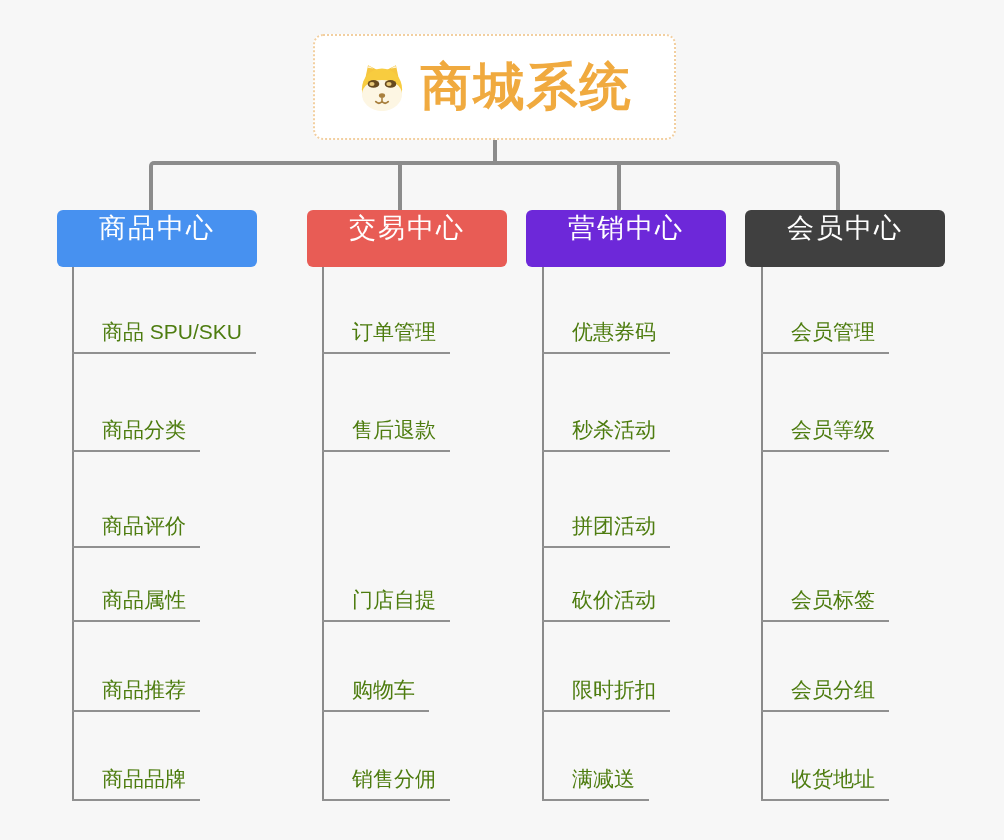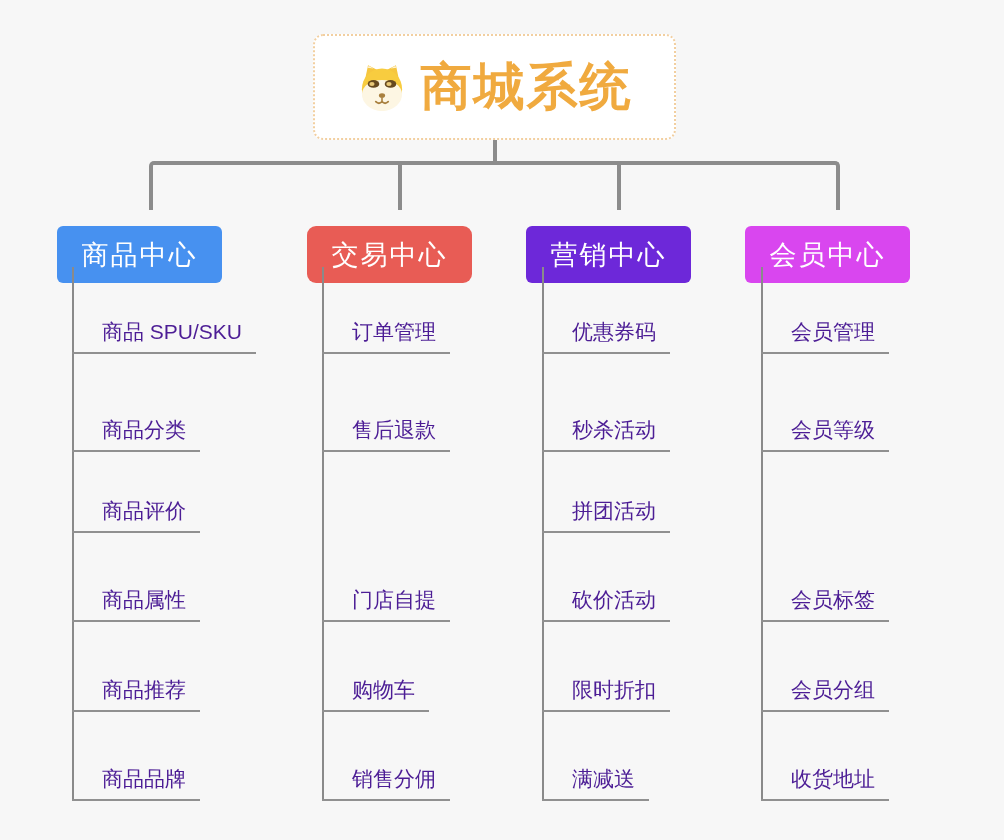--- a/index.html
+++ b/index.html
@@ -46,32 +46,32 @@
     border-radius: 5px 5px 0 0;
     background: transparent;
   }
   .drop { top: 161px; width: 4px; height: 49px; }
   .drop-2 { left: 398px; }
   .drop-3 { left: 617px; }
 
   
   .branch-box {
     position: absolute;
-    top: 226px;
-    width: 165px; height: 57px;
+    top: 210px;
+    width: 200px; height: 57px;
     border-radius: 6px;
-    display: flex; align-items: center; justify-content: center;
+    display: flex; justify-content: center;
     color: #FFFFFF;
     font-size: 27px;
     letter-spacing: 2px;
     cursor: pointer;
     white-space: nowrap;
   }
   .branch-1 { left: 57px;  }
-  .branch-2 { left: 307px; border-radius: 9px; }
+  .branch-2 { left: 307px; }
   .branch-3 { left: 526px; }
   .branch-4 { left: 745px; }
 
   
   .col { position: absolute; top: 267px; width: 240px; height: 540px; }
   .col-1 { left: 72px; }
   .col-2 { left: 322px; }
   .col-3 { left: 542px; }
   .col-4 { left: 761px; }
   .trunk {
@@ -79,28 +79,28 @@
     left: 0; top: 0;
     width: 2px; height: 534px;
     background: #8A8A8A;
   }
   .leaf {
     position: absolute;
     left: 0;
     white-space: nowrap;
     font-size: 21px;
     line-height: 30px;
-    color: #4c1d95;
+    color: #4d7c0f;
     padding: 0 14px 5px 30px;
     border-bottom: 2px solid #909090;
     cursor: pointer;
   }
   .leaf-1 { top: 50px; }
   .leaf-2 { top: 139px; margin-top: 9px; }
-  .leaf-3 { top: 229px; }
+  .leaf-3 { top: 244px; }
   .leaf-4 { top: 318px; }
   .leaf-5 { top: 408px; }
   .leaf-6 { top: 497px; }
 </style>
 </head>
 <body>
 
 <div class="canvas">
 
   <div class="conn root-stub"></div>
@@ -129,21 +129,21 @@
 
   <div class="branch-box branch-1" style="background: rgb(71, 145, 240);">
     <span>商品中心</span>
   </div>
   <div class="branch-box branch-2" style="background: rgb(232, 92, 85);">
     <span>交易中心</span>
   </div>
   <div class="branch-box branch-3" style="background: #6d28d9;">
     <span>营销中心</span>
   </div>
-  <div class="branch-box branch-4" style="background: #d946ef;">
+  <div class="branch-box branch-4" style="background: #404040;">
     <span>会员中心</span>
   </div>
 
   <div class="col col-1">
     <div class="trunk"></div>
     <div class="leaf leaf-1">商品 SPU/SKU</div>
     <div class="leaf leaf-2">商品分类</div>
     <div class="leaf leaf-3">商品评价</div>
     <div class="leaf leaf-4">商品属性</div>
     <div class="leaf leaf-5">商品推荐</div>

